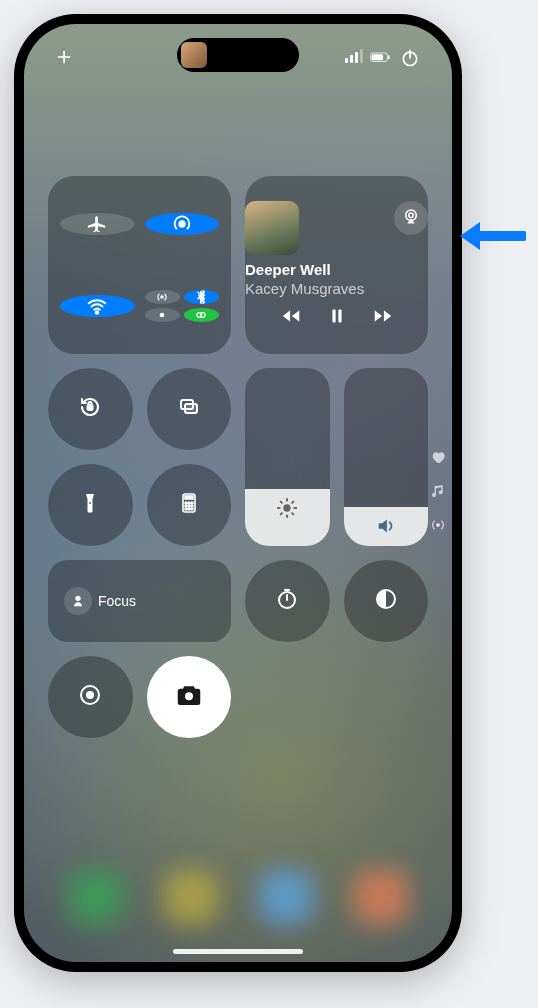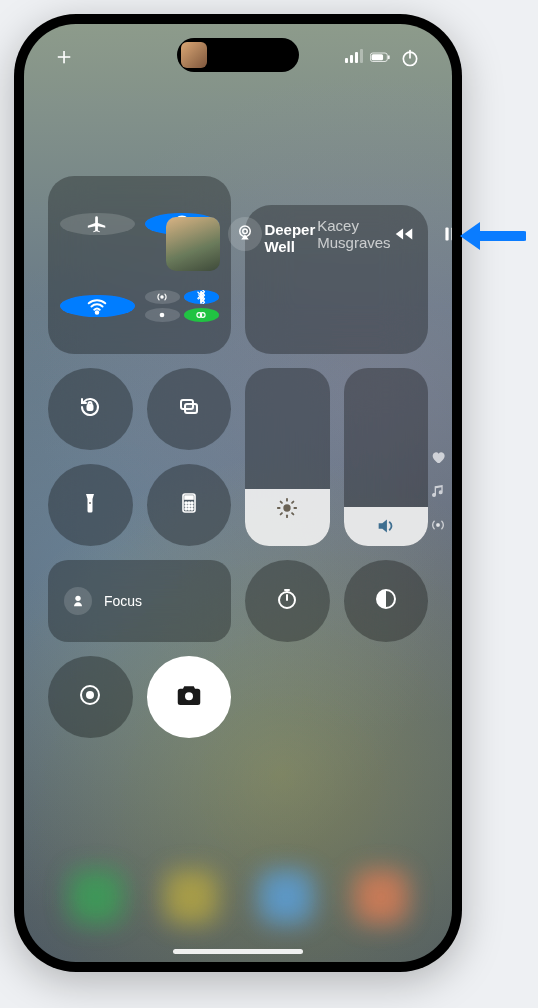--- a/index.html
+++ b/index.html
@@ -159,23 +159,22 @@
   .conn .mini{
     border-radius:50%;background:#0a7cff;display:flex;align-items:center;justify-content:center;
   }
   .conn .mini.gray{background:rgba(255,255,255,.15);}
   .conn .mini.green{background:#2bbf4a;}
   .conn svg{width:22px;height:22px;}
   .conn .mini svg{width:14px;height:14px;}
 
   
   .np {
-    flex-direction:row;align-items:flex-start;padding:12px 0 10px;
+    flex-direction:column;align-items:flex-start;padding:12px 0 10px;
     gap:2px;
-    margin-top:29px;
   }
   .np-top{display:flex;align-items:flex-start;width:100%;gap:8px;}
   .np .art{
     width:54px;height:54px;border-radius:10px;
     background:linear-gradient(160deg,#d6b388,#6b7a5d 60%, #3f4a3b);
     flex-shrink:0;
   }
   .np .airplay{
     margin-left:auto;
     width:34px;height:34px;border-radius:50%;
@@ -198,21 +197,21 @@
     width:100%;background:#ffffffd9;
     display:flex;align-items:flex-start;justify-content:center;
     padding-top:8px;
   }
   .slider svg{width:22px;height:22px;}
   .slider.brightness .fill{height:32%; color:#696256}
   .slider.volume .fill{height:22%; color:#426e8d;}
 
   
   .focus{
-    justify-content:flex-start;padding:4px 16px;gap:12px;
+    justify-content:flex-start;padding:4px 16px;gap:6px;
     background:rgba(0,0,0,.3);
   }
   .focus .ic{width:28px;height:28px;border-radius:50%;background:rgba(255,255,255,.15);display:flex;align-items:center;justify-content:center;}
   .focus .ic svg{width:16px;height:16px;}
   .focus span{font-size:14px;font-weight:500;}
 
   
   .round-ic svg{width:24px;height:24px;}
 
   

